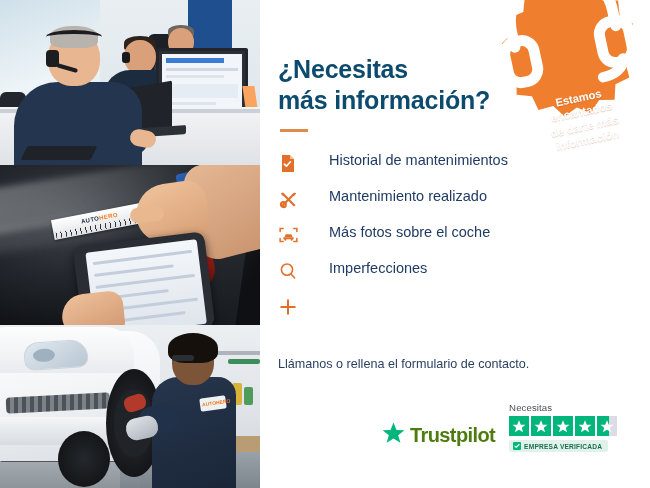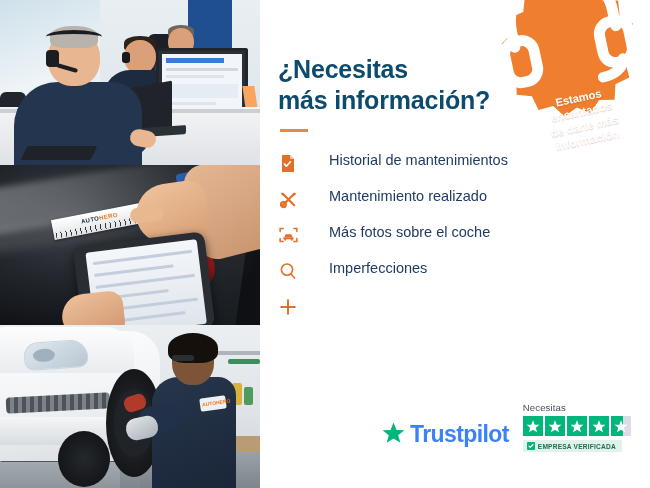--- a/index.html
+++ b/index.html
@@ -267,21 +267,21 @@
   }
 
   
   .trust{
     position:absolute;
     left:122px;bottom:36px;
     display:flex;align-items:flex-end;gap:14px;
   }
   .tp-logo{display:flex;align-items:center;gap:5px;padding-bottom:4px;}
   .tp-name{
-    font-size:23px;font-weight:bold;color:#3b82f6;letter-spacing:-0.6px;
+    font-size:20px;font-weight:bold;color:#4d7c0f;letter-spacing:-0.6px;
   }
   .tp-right{display:flex;flex-direction:column;align-items:flex-start;}
   .tp-excelente{
     font-size:9.6px;color:#4a5157;margin-bottom:3px;letter-spacing:.1px;
   }
   .tp-stars{display:flex;gap:2px;}
   .tp-star{
     width:20px;height:20px;
     background:#00b67a;
     display:flex;align-items:center;justify-content:center;
@@ -498,20 +498,21 @@
               <line x1="2.2" y1="9" x2="15.8" y2="9"></line>
             </g>
           </svg>
         </span>
       </li>
 
     </ul>
 
     <p class="contact">
       <br>
+      <span>Llámanos o rellena el formulario de contacto.</span>
     </p>
 
     <div class="badge">
       <svg viewBox="0 0 100 100" aria-hidden="true">
         <path fill="#ef7f2e" d="M50 2.5 L58.6 9.5 L69 6.2 L74.4 15.8 L85.3 15.8 L86.4 26.7
           L95.8 32.2 L92 42.4 L97.5 51.8 L90.4 59.4 L93.2 70 L83.4 74.8 L82.8 85.7 L71.9 86
           L66.1 95.2 L56.2 91.2 L47.6 97.5 L39.6 90.2 L29.2 93 L24.6 83.3 L13.8 82.3
           L13.7 71.4 L4.6 65.3 L9.1 55.4 L3.3 46.1 L10.8 38.9 L8.5 28.2 L18.5 24
           L19.6 13.2 L30.4 13.4 L36.7 4.5 L46.4 9 Z"></path>
       </svg>

